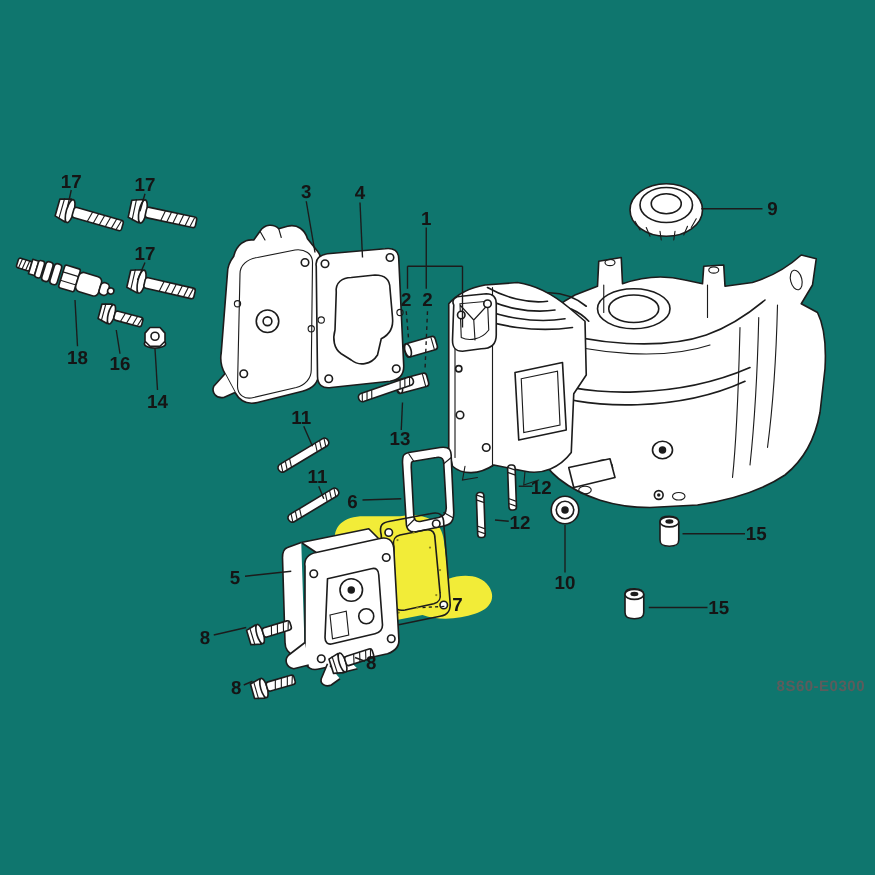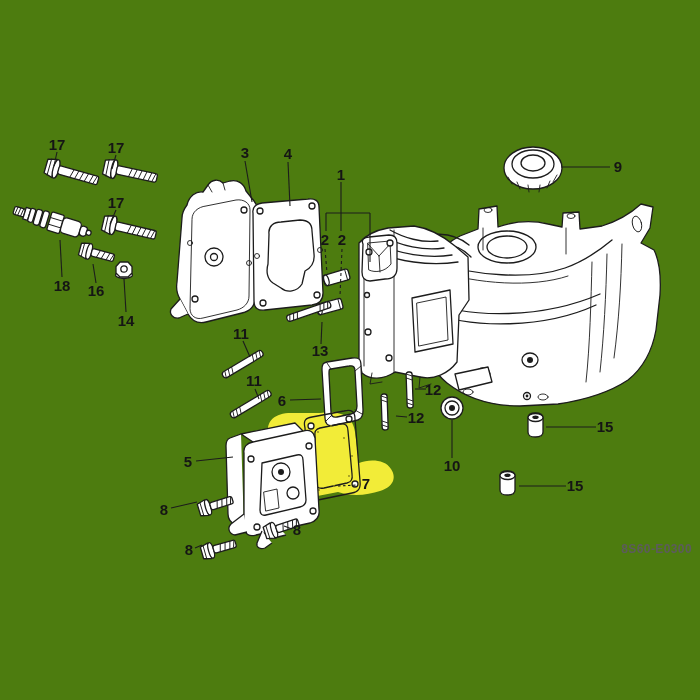--- a/index.html
+++ b/index.html
@@ -1,17 +1,17 @@
 <!DOCTYPE html>
 <html><head>
 <meta charset="utf-8">
 <style>
   html,body{margin:0;padding:0;background:#ffffff;}
   .stage{
-    position:relative;width:700px;height:700px;background:#4d7c0f;
+    position:relative;width:700px;height:700px;background:#0f766e;
     font-family:"Liberation Sans",sans-serif;overflow:hidden;
   }
   svg{display:block}
   .ln{stroke:#1c1c1c;stroke-width:1.3;fill:none;stroke-linecap:round;stroke-linejoin:round;}
   .lnf{stroke:#1c1c1c;stroke-width:1.3;fill:#ffffff;stroke-linejoin:round;}
   .thin{stroke:#1c1c1c;stroke-width:0.9;fill:none;stroke-linecap:round;}
   .dark{fill:#1c1c1c;stroke:none;}
   .leader{stroke:#1c1c1c;stroke-width:1.1;fill:none;}
   .co{font-weight:bold;font-size:15px;fill:#151515;text-anchor:middle;}
   .code{font-size:12px;font-weight:bold;fill:#5c5c5c;text-anchor:end;letter-spacing:0.4px;}

